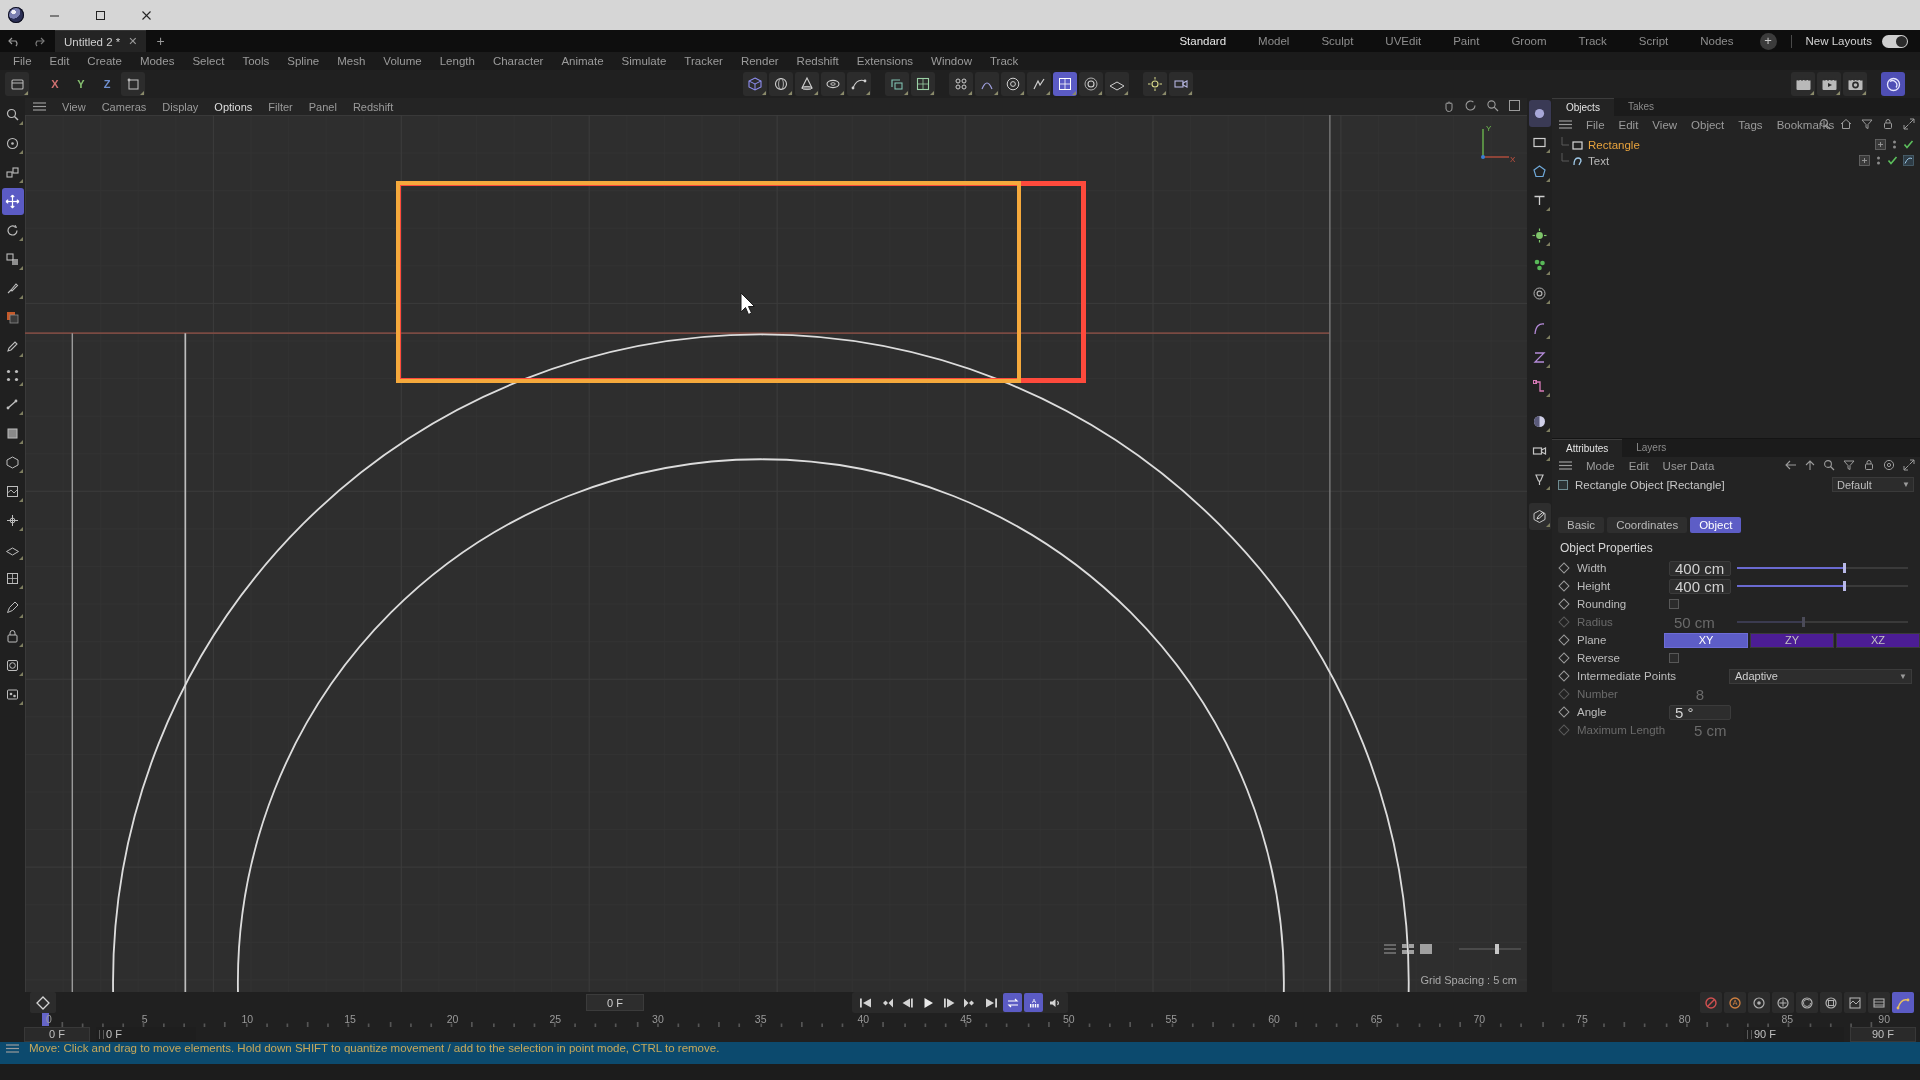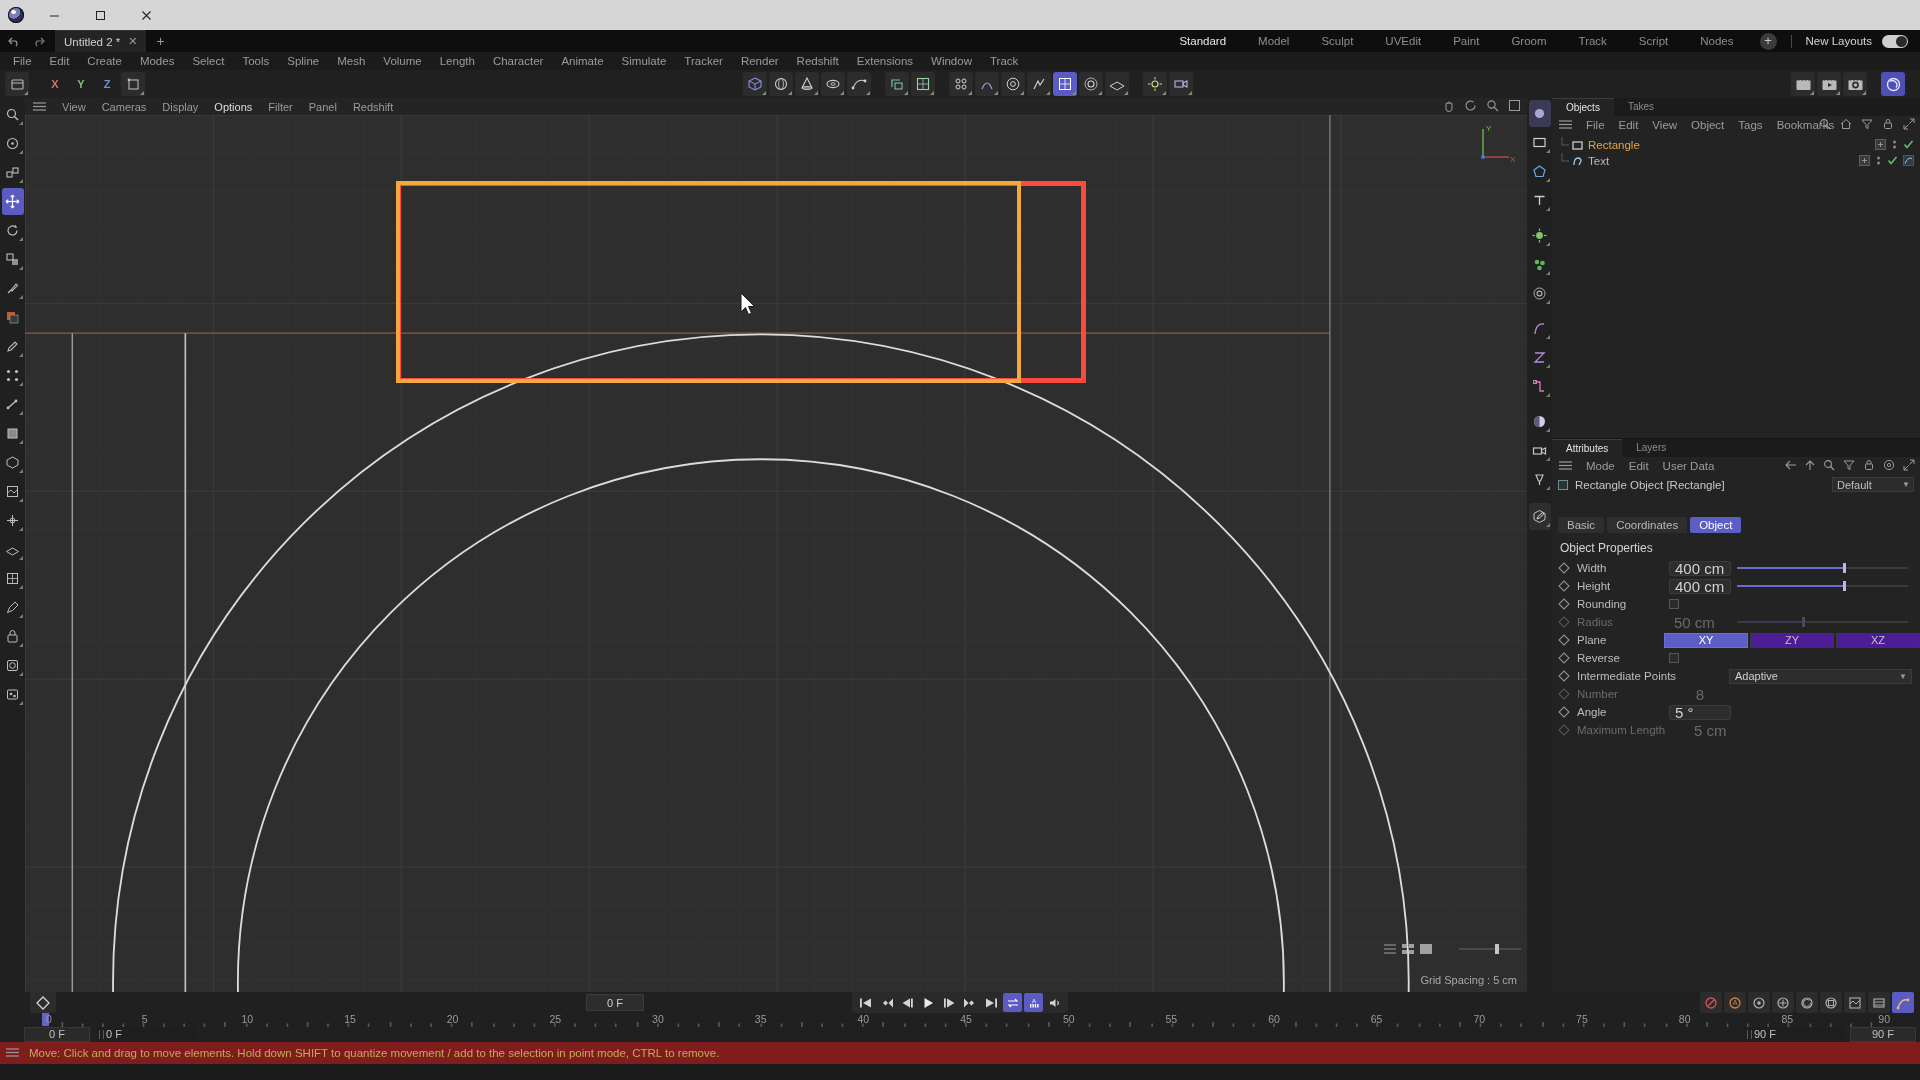--- a/index.html
+++ b/index.html
@@ -202,21 +202,21 @@
   .ruler { height:16px; position:relative; margin:0 30px 0 42px; }
   .rlbl { position:absolute; top:0; font-size:10.5px; color:#9a9a9a; transform:translateX(-50%); }
   .playhead { position:absolute; top:0; width:7px; height:13px; background:#6565c8; }
   .tlrow3 { height:18px; display:flex; align-items:center; padding-left:24px; position:relative; }
   .fbox { width:66px;height:15px;background:#2a2a2a;border:1px solid #383838;display:flex;align-items:center;justify-content:center;font-size:11px;color:#c0c0c0; }
   .fbox2 { width:100px;height:15px;background:#1e1e1e;display:flex;align-items:center;padding-left:10px;font-size:11px;color:#c0c0c0;margin-left:6px;position:relative; }
   .fbox2::before{content:"";position:absolute;left:3px;top:3px;width:3px;height:9px;border-left:1px solid #5a5a5a;border-right:1px solid #5a5a5a;}
   .tlright { position:absolute; right:4px; display:flex; gap:6px; }
 
   
-  .statusbar { height:22px; background:#7f1d1d; flex:0 0 22px; display:flex; align-items:center; padding-left:6px; }
+  .statusbar { height:22px; background:#0c4a6e; flex:0 0 22px; display:flex; padding-left:6px; }
   .statusbar .sicon { margin-right:10px; color:#9a9a9a; }
   .statusbar .stext { font-size:11.5px; color:#c7a85a; }
 
   .bottomstrip { height:16px; background:#1c1c1c; flex:0 0 16px; }
 </style>
 </head>
 <body>
 
 <div class="app">
 

